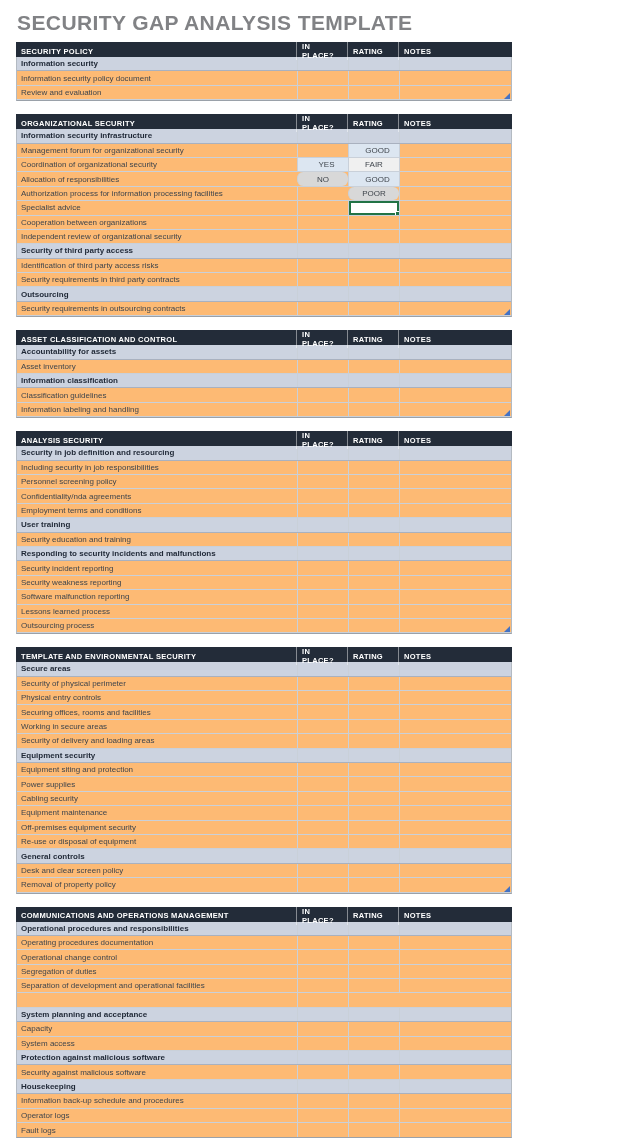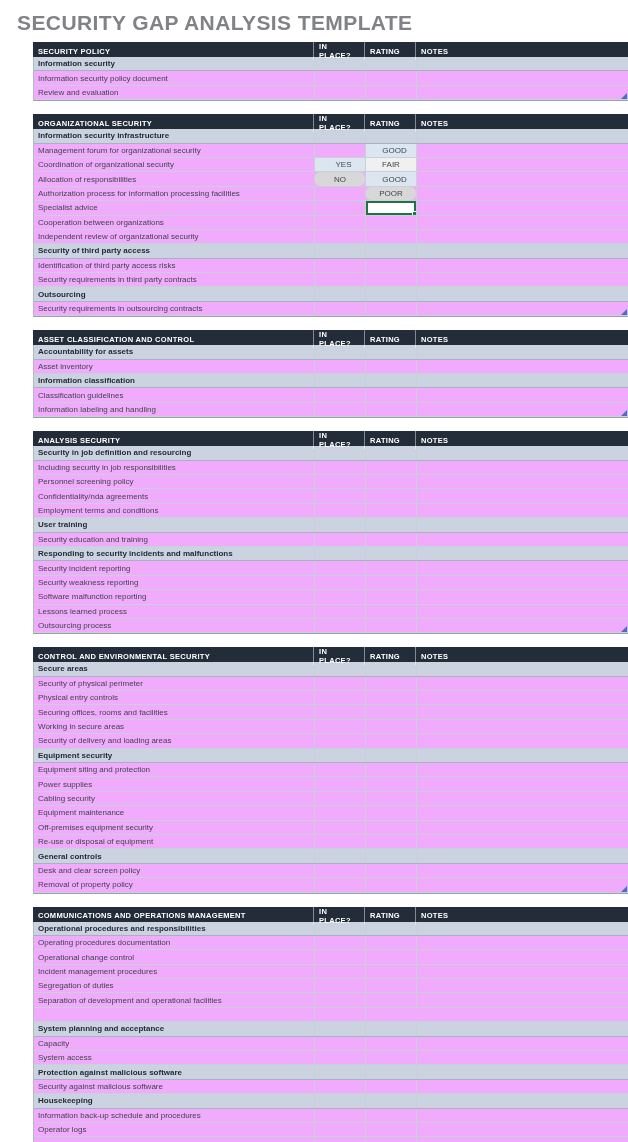--- a/index.html
+++ b/index.html
@@ -8,24 +8,24 @@
     font-family:"Liberation Sans", sans-serif;
     -webkit-font-smoothing:antialiased;
   }
   .page-title{
     margin:11px 0 7px 17px;
     font-size:21px;font-weight:bold;letter-spacing:0.4px;
     color:var(--title-gray,#818285);
   }
   .section{
     position:relative;
-    width:596px;margin:0 0 13px 33px;
+    width:496px;margin:0 0 13px 16px;
     border-left:1px solid #b3bac2;border-right:1px solid #b3bac2;border-bottom:1px solid #9aa1a9;
     box-sizing:border-box;
-    background:#f0abfc;
+    background:#fdba74;
   }
   .sec-header{
     display:grid;grid-template-columns:280px 51px 51px 1fr;
     background:var(--header-bg,#232c39);color:#fff;
     height:15px;align-items:center;
     font-size:7.5px;font-weight:bold;letter-spacing:0.3px;
     margin:0 -1px; 
   }
   .sec-header .hcell{height:100%;display:flex;align-items:center;padding:0 5px;box-sizing:border-box;}
   .sec-header .hcell + .hcell{border-left:1px solid rgba(255,255,255,0.45);}
@@ -309,21 +309,21 @@
       <div class="row">
         <div class="cell">Outsourcing process</div>
         <div class="cell c-val"></div>
         <div class="cell c-val"></div>
         <div class="cell"></div>
       </div>
       <div class="corner-tri"></div>
     </section>
     <section class="section">
       <div class="sec-header">
-        <div class="hcell">CONTROL AND ENVIRONMENTAL SECURITY</div>
+        <div class="hcell">TEMPLATE AND ENVIRONMENTAL SECURITY</div>
         <div class="hcell">IN PLACE?</div>
         <div class="hcell">RATING</div>
         <div class="hcell">NOTES</div>
       </div>
       <div class="row sub">
         <div class="cell">Secure areas</div>
         <div class="cell c-val"></div>
         <div class="cell c-val"></div>
         <div class="cell"></div>
       </div>
@@ -438,26 +438,20 @@
         <div class="cell c-val"></div>
         <div class="cell"></div>
       </div>
       <div class="row">
         <div class="cell">Operational change control</div>
         <div class="cell c-val"></div>
         <div class="cell c-val"></div>
         <div class="cell"></div>
       </div>
       <div class="row">
-        <div class="cell">Incident management procedures</div>
-        <div class="cell c-val"></div>
-        <div class="cell c-val"></div>
-        <div class="cell"></div>
-      </div>
-      <div class="row">
         <div class="cell">Segregation of duties</div>
         <div class="cell c-val"></div>
         <div class="cell c-val"></div>
         <div class="cell"></div>
       </div>
       <div class="row">
         <div class="cell">Separation of development and operational facilities</div>
         <div class="cell c-val"></div>
         <div class="cell c-val"></div>
         <div class="cell"></div>

